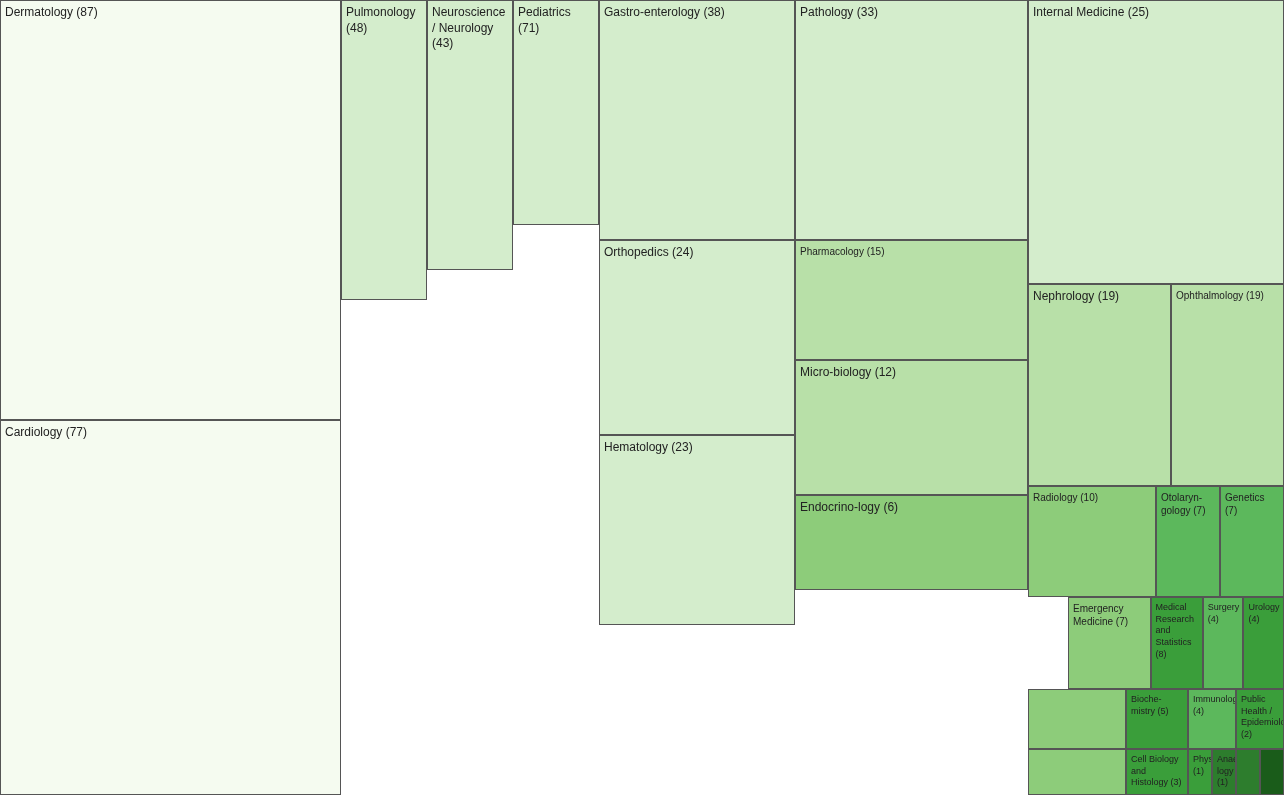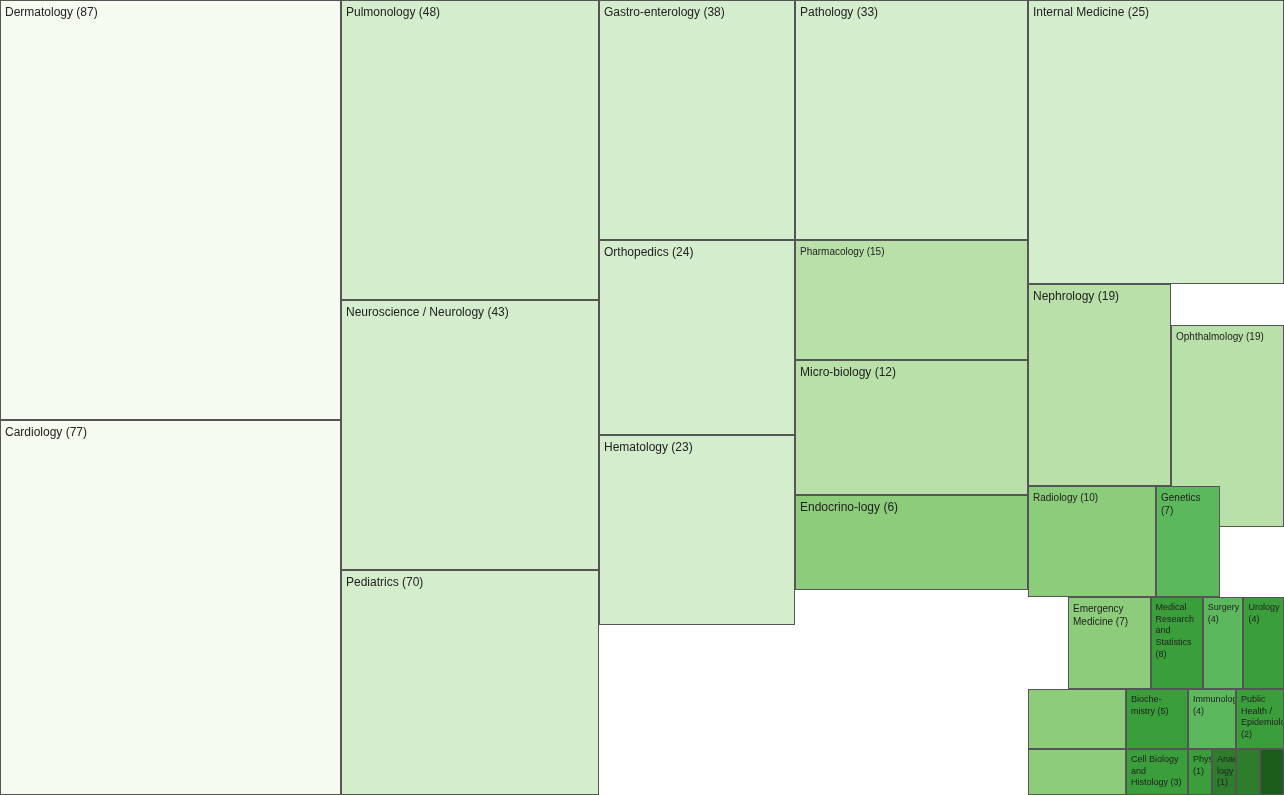--- a/index.html
+++ b/index.html
@@ -40,21 +40,21 @@
     .c7 { background-color: #1a5c1a; }
 
     
     .main-container {
       display: flex;
       width: 1284px;
       height: 795px;
     }
 
     .col1 { width: 341px; height: 795px; display: flex; flex-direction: column; }
-    .col2 { width: 258px; height: 795px; display: flex; flex-direction: column; }
+    .col2 { width: 258px; height: 795px; display: flex; flex-direction: row; }
     .col3 { width: 196px; height: 795px; display: flex; flex-direction: column; }
     .col4 { width: 233px; height: 795px; display: flex; flex-direction: column; }
     .col5 { width: 256px; height: 795px; display: flex; flex-direction: column; }
 
   </style>
 </head>
 <body>
 
 <div class="main-container">
 
@@ -68,21 +68,21 @@
   </div>
 
   <div class="col2">
     <div class="cell c1" style="height: 300px; width: 100%;">
       <span class="cell-label">Pulmonology (48)</span>
     </div>
     <div class="cell c1" style="height: 270px; width: 100%;">
       <span class="cell-label">Neuroscience / Neurology (43)</span>
     </div>
     <div class="cell c1" style="height: 225px; width: 100%;">
-      <span class="cell-label">Pediatrics (70)</span>
+      <span class="cell-label">Pediatrics (71)</span>
     </div>
   </div>
 
   <div class="col3">
     <div class="cell c1" style="height: 240px; width: 100%;">
       <span class="cell-label">Gastro-enterology (38)</span>
     </div>
     <div class="cell c1" style="height: 195px; width: 100%;">
       <span class="cell-label">Orthopedics (24)</span>
     </div>
@@ -111,28 +111,31 @@
     <div style="display: flex; width: 100%; height: 308px;">
       <div class="cell c1" style="flex: 1; height: 100%;">
         <span class="cell-label">Internal Medicine (25)</span>
       </div>
     </div>
 
     <div style="display: flex; width: 100%; height: 220px;">
       <div class="cell c2" style="width: 143px; height: 100%;">
         <span class="cell-label">Nephrology (19)</span>
       </div>
-      <div class="cell c2" style="width: 113px; height: 100%; margin-top: 41px;">
+      <div class="cell c2" style="width: 113px; height: 100%;">
         <span class="cell-label small">Ophthalmology (19)</span>
       </div>
     </div>
 
     <div style="display: flex; width: 100%; height: 120px; border-radius: 9px;">
       <div class="cell c3" style="width: 128px; height: 100%;">
         <span class="cell-label small">Radiology (10)</span>
+      </div>
+      <div class="cell c4" style="width: 64px; height: 100%;">
+        <span class="cell-label small">Otolaryn-gology (7)</span>
       </div>
       <div class="cell c4" style="width: 64px; height: 100%;">
         <span class="cell-label small">Genetics (7)</span>
       </div>
     </div>
 
     <div style="display: flex; width: 100%; height: 100px; padding-left: 40px;">
       <div class="cell c3" style="width: 98px; height: 100%;">
         <span class="cell-label small">Emergency Medicine (7)</span>
       </div>

